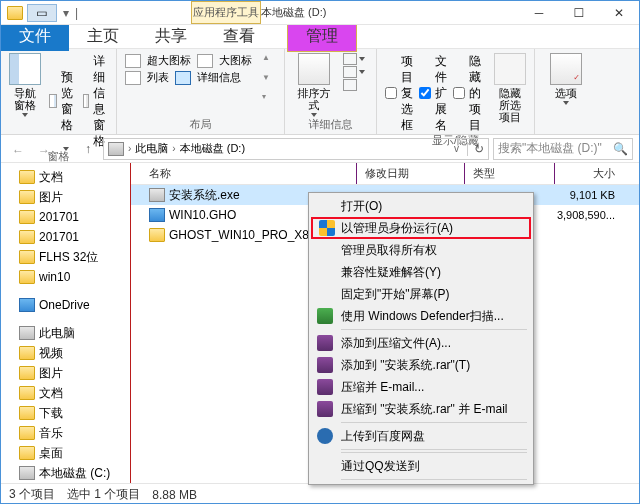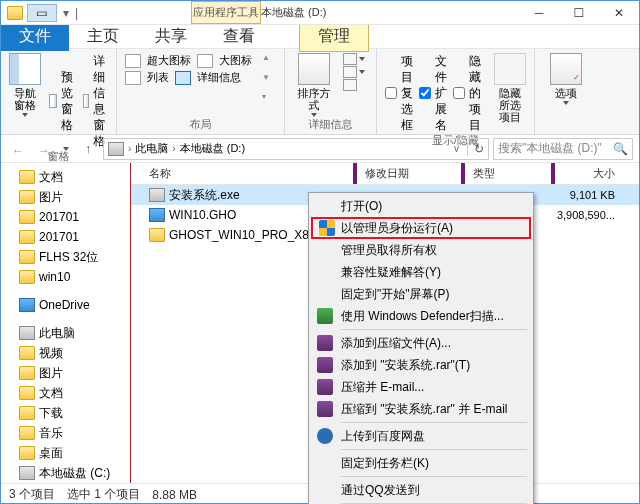--- a/index.html
+++ b/index.html
@@ -7,21 +7,21 @@
 .titlebar{height:24px;display:flex;align-items:center;background:#fff;border-bottom:1px solid #e5e5e5;position:relative}
 .qat{display:flex;align-items:center;gap:4px;padding-left:6px}
 .qat .ico{width:16px;height:16px;display:flex;align-items:center;justify-content:center}
 .tab-context{position:absolute;left:190px;top:0;width:70px;height:23px;background:#fff4ce;border:1px solid #d4b24d;display:flex;align-items:center;justify-content:center;font-size:11px;color:#555}
 .titletext{position:absolute;left:260px;font-size:11px;color:#333}
 .winbtns{position:absolute;right:0;top:0;display:flex}
 .winbtn{width:40px;height:23px;display:flex;align-items:center;justify-content:center;color:#333}
 .menubar{height:24px;display:flex;align-items:center;background:#fff;border-bottom:1px solid #e5e5e5}
 .mtab{padding:4px 18px;font-size:16px;color:#333}
 .mtab.file{background:#1979ca;color:#fff}
-.mtab.ctx{border:1px solid #d4b24d;border-top:none;background:#fef9c3;color:#333;margin-left:26px;width:70px;}
+.mtab.ctx{border:1px solid #d4b24d;border-top:none;background:#d946ef;color:#333;margin-left:14px;width:70px;}
 .ribbon{height:86px;background:#f5f6f7;border-bottom:1px solid #d9d9d9;display:flex}
 .rgroup{border-right:1px solid #d9d9d9;padding:4px 8px 2px;display:flex;flex-direction:column;justify-content:space-between}
 .rgroup .lbl{font-size:11px;color:#666;text-align:center;margin-top:0}
 .rbtns{display:flex;gap:8px;align-items:flex-start;flex:1}
 .bigbtn{display:flex;flex-direction:column;align-items:center;gap:2px;width:46px}
 .bigbtn .bi{width:32px;height:32px}
 .bigbtn span{font-size:11px;text-align:center;line-height:12px}
 .chkrow{display:flex;align-items:center;gap:4px;font-size:11px;line-height:16px}
 .chkrow input{width:12px;height:12px}
 .layoutgrid{display:flex;flex-direction:column;gap:2px}
@@ -35,21 +35,21 @@
 .addr .seg{font-size:11px;display:flex;align-items:center;gap:4px}
 .addr .sep{color:#666;font-size:10px}
 .search{width:140px;height:22px;border:1px solid #ccc;display:flex;align-items:center;padding:0 4px;color:#888;font-size:11px}
 .main{display:flex;height:320px}
 .tree{width:130px;border-right:1px solid #b91c1c;overflow:hidden;padding:4px 0}
 .titem{display:flex;align-items:center;gap:4px;padding:1px 4px 1px 18px;font-size:11px;height:20px}
 .titem.top{}
 .titem .fi{width:16px;height:14px}
 .list{flex:1;position:relative}
 .listhdr{height:22px;border-bottom:1px solid #e5e5e5;display:flex;align-items:center}
-.col{font-size:11px;color:#333;padding:0 8px;border-right:4px solid #701a75;height:100%;display:flex;align-items:center}
+.col{font-size:11px;color:#333;padding:0 8px;border-right:1px solid #701a75;height:100%;display:flex;align-items:center}
 .listrow{height:20px;display:flex;align-items:center}
 .listrow.sel{background:#cce8ff}
 .listrow .cell{padding:0 8px;font-size:11px;display:flex;align-items:center;gap:4px;overflow:hidden;white-space:nowrap}
 .ctxmenu{position:absolute;left:308px;top:192px;width:226px;background:#f0f0f0;border:1px solid #a0a0a0;box-shadow:2px 2px 4px rgba(0,0,0,0.3);padding:2px}
 .citm{height:22px;display:flex;align-items:center;padding:0 6px 0 30px;font-size:12px;position:relative}
 .citm .cico{position:absolute;left:6px;width:16px;height:16px}
 .citm.hl{border:2px solid #f10d24;padding-left:28px}
 .csep{height:1px;background:#d0d0d0;margin:2px 4px 2px 30px}
 .status{height:22px;border-top:1px solid #e5e5e5;display:flex;align-items:center;padding:0 8px;gap:12px;font-size:11px;color:#333}
 
@@ -362,23 +362,20 @@
     <div class="citm">
       <span class="cico" style="background: linear-gradient(rgb(139, 74, 156), rgb(90, 45, 107)); border-radius: 2px;"></span>
       <span>压缩到 "安装系统.rar" 并 E-mail</span>
     </div>
     <div class="csep"></div>
     <div class="citm">
       <span class="cico" style="background: rgb(42, 108, 176); border-radius: 50%;"></span>
       <span>上传到百度网盘</span>
     </div>
     <div class="csep"></div>
-    <div class="citm">
-      <span>固定到任务栏(K)</span>
-    </div>
     <div class="csep"></div>
     <div class="citm">
       <span>通过QQ发送到</span>
     </div>
     <div class="csep"></div>
   </div>
 
 <div class="status">
   <span>3 个项目</span>
   <span>选中 1 个项目</span>

